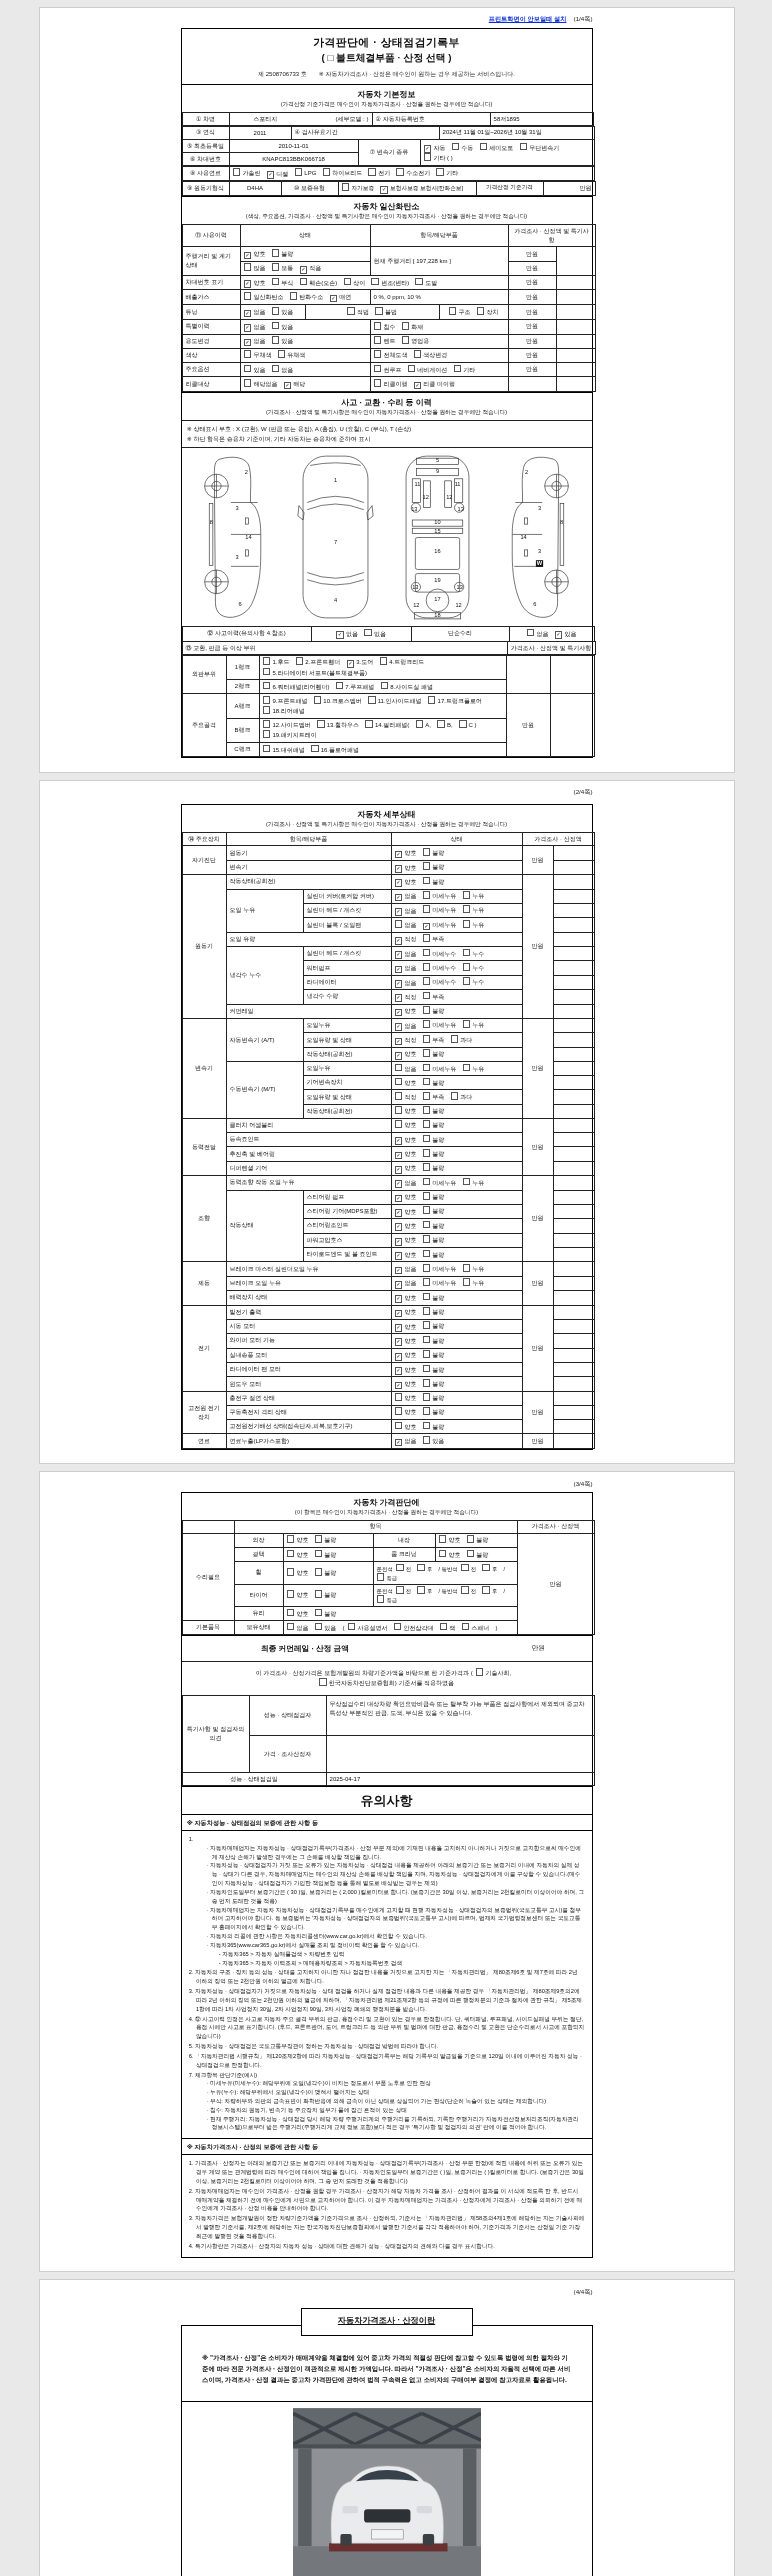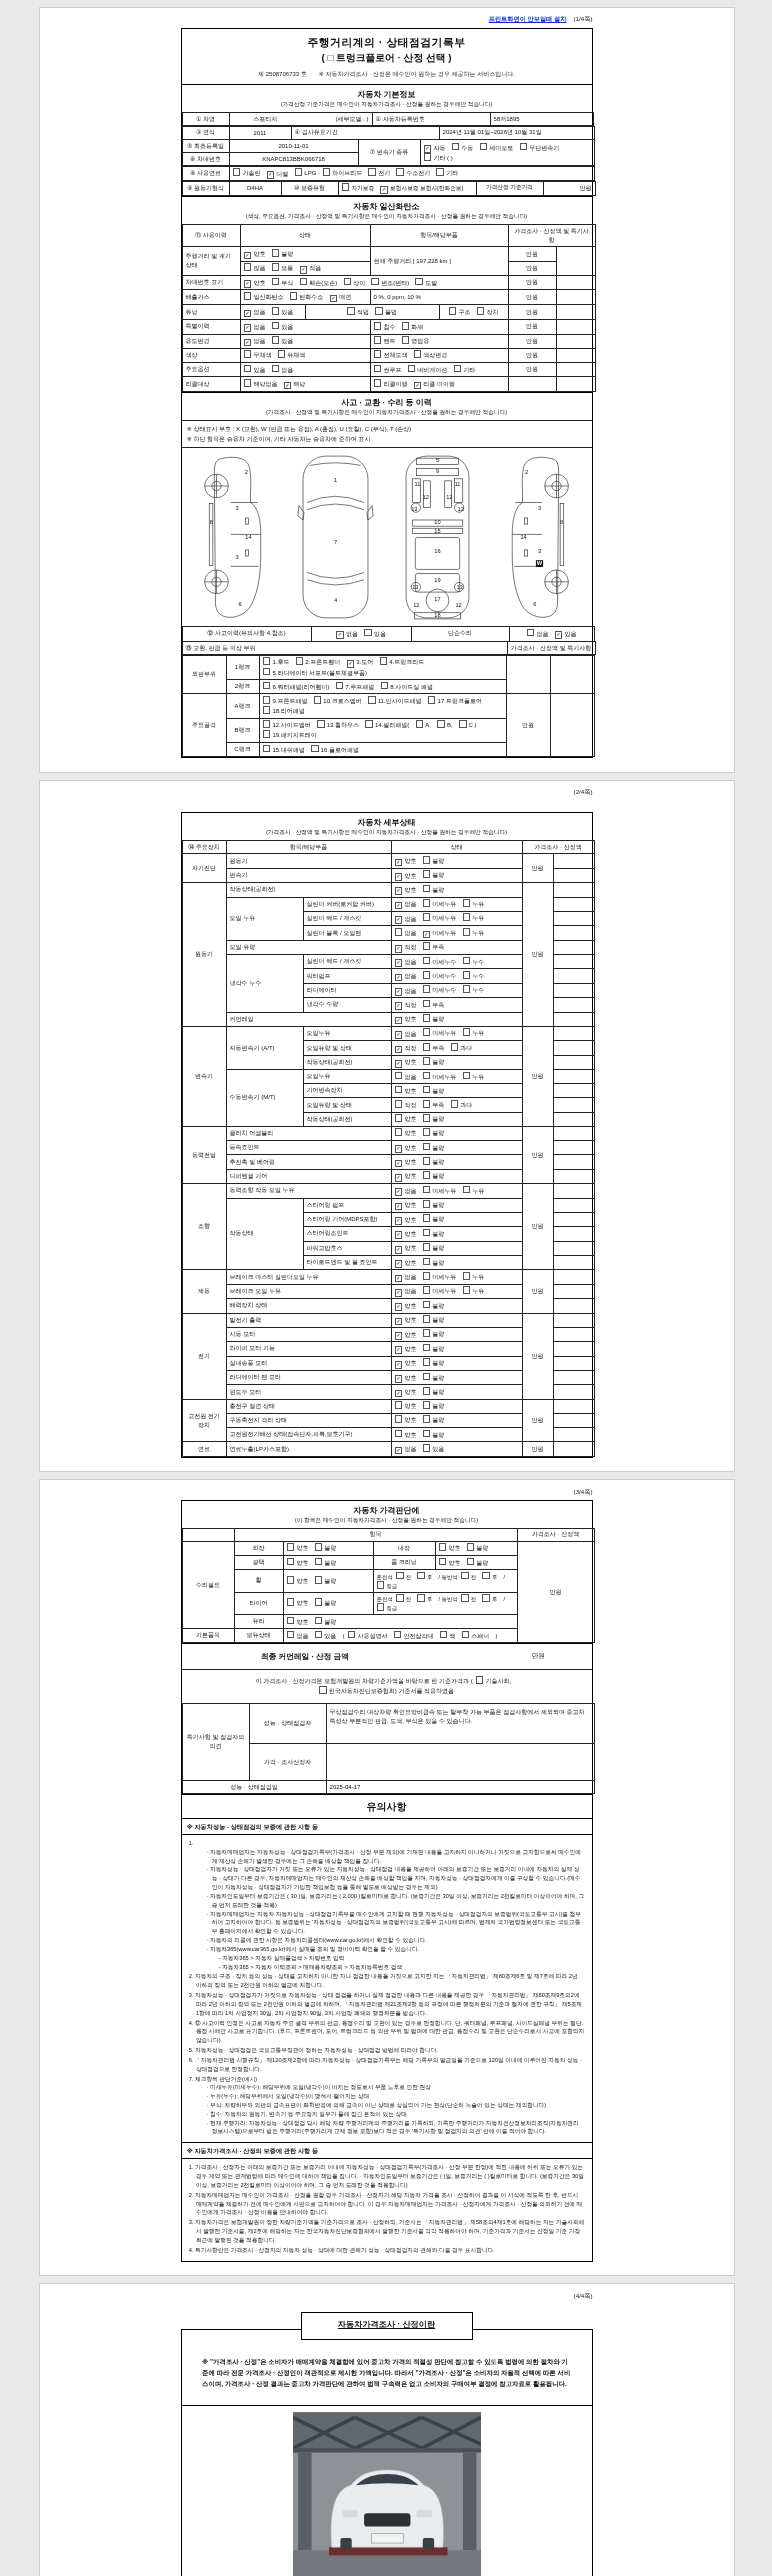--- a/index.html
+++ b/index.html
@@ -34,21 +34,21 @@
   .legend{font-size:6px;padding:2.6px 5.2px;border-bottom:0.5px solid #222;}
   .legend div{padding:0.5px 0;}
   .diagram{display:flex;justify-content:center;gap:2.1px;padding:4.1px 0;border-bottom:0.5px solid #222;}
   .diagram svg{display:block;}
   .dg{stroke:#333;fill:none;stroke-width:1.3;}
   .num{font-size:11px;fill:#111;text-anchor:middle;}
   .finalrow{display:flex;align-items:center;border-bottom:0.5px solid #222;padding:7.2px 15.5px;}
   .finalrow .fl{font-size:7.7px;font-weight:bold;width:216px;text-align:center;}
   .finalrow .fu{margin-left:auto;font-size:6.7px;padding-right:31px;}
   .basis{font-size:6px;text-align:center;padding:6.2px 7.2px;border-bottom:0.5px solid #222;}
-  .noticebox .nt{font-size:10px;font-weight:bold;text-align:center;padding:4.6px 0;border-bottom:1px solid #000;}
+  .noticebox .nt{font-size:13px;font-weight:bold;text-align:center;padding:4.6px 0;border-bottom:1px solid #000;}
   .nsec-t{font-size:6.2px;font-weight:bold;padding:3.6px 5.2px 2.1px;border-bottom:1px solid #000;}
   .nl{font-size:5.7px;line-height:1.55;}
   .nlist{padding:3.1px 7.2px 6.2px;}
   .lv0{padding-left:7.2px;text-indent:-7.2px;margin-top:1px;}
   .lv1{padding-left:23px;text-indent:-5.2px;}
   .lv2{padding-left:30px;}
   .sec2top{border-top:1px solid #000;}
   .p4titlebox{width:170px;margin:8.2px auto -11.3px;background:#fff;border:1px solid #000;text-align:center;font-weight:bold;font-size:8.2px;text-decoration:underline;padding:6.2px 0 9.3px;position:relative;z-index:2;}
   .p4para{border:1px solid #000;padding:27px 20.6px 15.5px;font-size:6.4px;line-height:1.7;font-weight:bold;}
   .photosec-t{font-size:7.7px;font-weight:bold;text-align:center;padding:5.2px 0;border-bottom:0.5px solid #222;}
@@ -62,22 +62,22 @@
 <div style="height:7.2px"></div>
 
 <div class="page">
   <div class="sheet">
     <div class="topline">
       <a href="#">프린트화면이 안보일때 설치</a>
       <span class="pageno">(1/4쪽)</span>
     </div>
     <div class="frame" style="margin-top:0">
       <div class="titleblock">
-        <div class="t-main">주행거리계의 · 상태점검기록부</div>
-        <div class="t-sub">( □ 트렁크플로어 · 산정 선택 )</div>
+        <div class="t-main">가격판단에 · 상태점검기록부</div>
+        <div class="t-sub">( □ 볼트체결부품 · 산정 선택 )</div>
         <div class="t-no">
           <span>제 2508706733 호</span>
           <span>※ 자동차가격조사 · 산정은 매수인이 원하는 경우 제공하는 서비스입니다.</span>
         </div>
       </div>
     </div>
 
     <div class="frame">
       <div class="sec-title">자동차 기본정보</div>
       <div class="sec-sub">(가격산정 기준가격은 매수인이 자동차가격조사 · 산정을 원하는 경우에만 적습니다)</div>
@@ -440,21 +440,21 @@
         </table>
     </div>
   </div>
 </div>
 
 <div class="page">
   <div class="sheet">
     <div class="topline">
         <span class="pageno">(2/4쪽)</span>
       </div>
-    <div class="frame" style="margin-top:12px">
+    <div class="frame" style="margin-top:4px">
       <div class="sec-title">자동차 세부상태</div>
       <div class="sec-sub">(가격조사 · 산정액 및 특기사항은 매수인이 자동차가격조사 · 산정을 원하는 경우에만 적습니다)</div>
       <table class="tbl">
         <colgroup>
             <col style="width:44px">
             <col style="width:77px">
             <col style="width:88px">
             <col style="width:131px">
             <col style="width:31px">
             <col style="width:41px">

